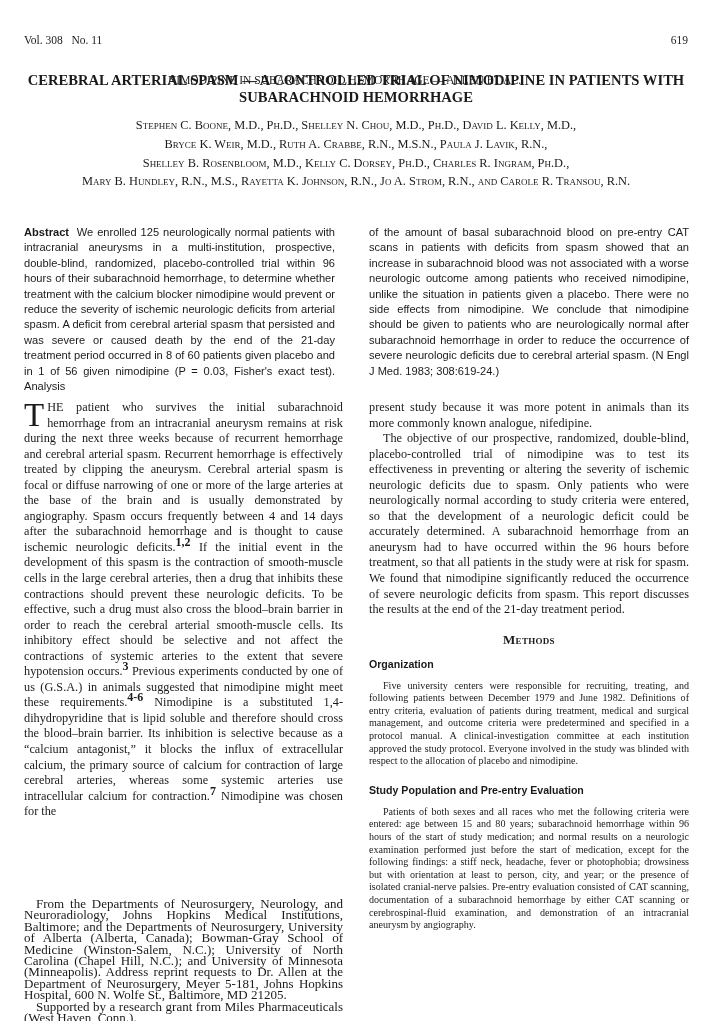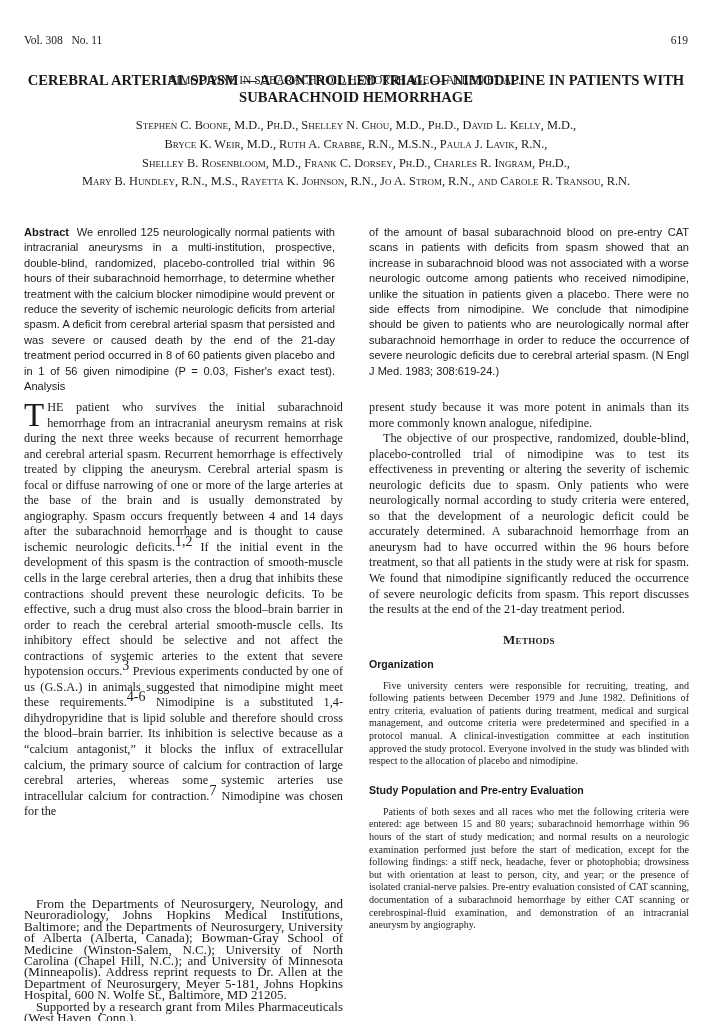--- a/index.html
+++ b/index.html
@@ -16,21 +16,21 @@
     font-family: "Liberation Serif", serif; font-size: 12.4px; line-height: 18.8px; font-variant: small-caps; }
   .col-left { position: absolute; left: 24px; width: 311px; }
   .col-right { position: absolute; left: 369px; width: 320px; }
   .abstract { font-family: "Liberation Sans", sans-serif; font-size: 11.1px; line-height: 15.4px; text-align: justify; margin: 0; }
   .abstract b { font-weight: bold; }
   .abs-left { top: 225px; }
   .abs-right { top: 225px; }
   .body-text { font-family: "Liberation Serif", serif; font-size: 12.25px; line-height: 15.55px; text-align: justify; margin: 0; }
   .dropcap { float: left; font-size: 33px; line-height: 26px; margin: 2px 3px 0 0; font-family: "Liberation Serif", serif; }
   .indent { text-indent: 14px; }
-  sup { font-size: 14px; line-height: 0; }
+  sup { font-size: 12px; line-height: 0; font-weight: bold; }
   .section-head { font-family: "Liberation Serif", serif; font-weight: bold; font-variant: small-caps; font-size: 13px;
     text-align: center; margin: 14px 0 10px 0; letter-spacing: 0.3px; }
   .sub-head { font-family: "Liberation Sans", sans-serif; font-weight: bold; font-size: 10.6px; margin: 8px 0 10px 0; }
   .small-text { font-family: "Liberation Serif", serif; font-size: 10.1px; line-height: 12.6px; text-align: justify; margin: 0; }
   .footnote { position: absolute; left: 24px; width: 319px; top: 898px;
     font-family: "Liberation Serif", serif; font-size: 13px; line-height: 11.4px; text-align: justify; }
   .footnote p { margin: 0; text-indent: 12px; }
 </style>
 </head>
 <body>
@@ -41,21 +41,21 @@
     <span class="rh-vol" style="white-space:pre">Vol. 308   No. 11</span>
     <span class="rh-title">NIMODIPINE IN SUBARACHNOID HEMORRHAGE — ALLEN ET AL.</span>
     <span class="rh-page">619</span>
   </div>
 
   <div class="title">CEREBRAL ARTERIAL SPASM — A CONTROLLED TRIAL OF NIMODIPINE IN PATIENTS WITH SUBARACHNOID HEMORRHAGE</div>
 
   <div class="authors">
     <div>Stephen C. Boone, M.D., Ph.D., Shelley N. Chou, M.D., Ph.D., David L. Kelly, M.D.,</div>
     <div>Bryce K. Weir, M.D., Ruth A. Crabbe, R.N., M.S.N., Paula J. Lavik, R.N.,</div>
-    <div>Shelley B. Rosenbloom, M.D., Frank C. Dorsey, Ph.D., Charles R. Ingram, Ph.D.,</div>
+    <div>Shelley B. Rosenbloom, M.D., Kelly C. Dorsey, Ph.D., Charles R. Ingram, Ph.D.,</div>
     <div>Mary B. Hundley, R.N., M.S., Rayetta K. Johnson, R.N., Jo A. Strom, R.N., and Carole R. Transou, R.N.</div>
   </div>
 
   <p class="abstract col-left abs-left" style="position:absolute;width:311px;"><b>Abstract</b>&nbsp; <span>We enrolled 125 neurologically normal patients with intracranial aneurysms in a multi-institution, prospective, double-blind, randomized, placebo-controlled trial within 96 hours of their subarachnoid hemorrhage, to determine whether treatment with the calcium blocker nimodipine would prevent or reduce the severity of ischemic neurologic deficits from arterial spasm. A deficit from cerebral arterial spasm that persisted and was severe or caused death by the end of the 21-day treatment period occurred in 8 of 60 patients given placebo and in 1 of 56 given nimodipine (P = 0.03, Fisher's exact test). Analysis</span></p>
 
   <p class="abstract col-right abs-right" style="position:absolute;">of the amount of basal subarachnoid blood on pre-entry CAT scans in patients with deficits from spasm showed that an increase in subarachnoid blood was not associated with a worse neurologic outcome among patients who received nimodipine, unlike the situation in patients given a placebo. There were no side effects from nimodipine. We conclude that nimodipine should be given to patients who are neurologically normal after subarachnoid hemorrhage in order to reduce the occurrence of severe neurologic deficits due to cerebral arterial spasm. (N Engl J Med. 1983; 308:619-24.)</p>
 
   <div class="body-text" style="position:absolute;left:24px;top:400px;width:319px;height:470px;overflow:hidden;">
     <p class="body-text">
       <span class="dropcap">T</span><span>HE patient who survives the initial subarachnoid hemorrhage from an intracranial aneurysm remains at risk during the next three weeks because of recurrent hemorrhage and cerebral arterial spasm. Recurrent hemorrhage is effectively treated by clipping the aneurysm. Cerebral arterial spasm is focal or diffuse narrowing of one or more of the large arteries at the base of the brain and is usually demonstrated by angiography. Spasm occurs frequently between 4 and 14 days after the subarachnoid hemorrhage and is thought to cause ischemic neurologic deficits.</span><sup>1,2</sup><span> If the initial event in the development of this spasm is the contraction of smooth-muscle cells in the large cerebral arteries, then a drug that inhibits these contractions should prevent these neurologic deficits. To be effective, such a drug must also cross the blood–brain barrier in order to reach the cerebral arterial smooth-muscle cells. Its inhibitory effect should be selective and not affect the contractions of systemic arteries to the extent that severe hypotension occurs.</span><sup>3</sup><span> Previous experiments conducted by one of us (G.S.A.) in animals suggested that nimodipine might meet these requirements.</span><sup>4-6</sup><span> Nimodipine is a substituted 1,4-dihydropyridine that is lipid soluble and therefore should cross the blood–brain barrier. Its inhibition is selective because as a “calcium antagonist,” it blocks the influx of extracellular calcium, the primary source of calcium for contraction of large cerebral arteries, whereas some systemic arteries use intracellular calcium for contraction.</span><sup>7</sup><span>&nbsp;Nimodipine was chosen for the</span>

